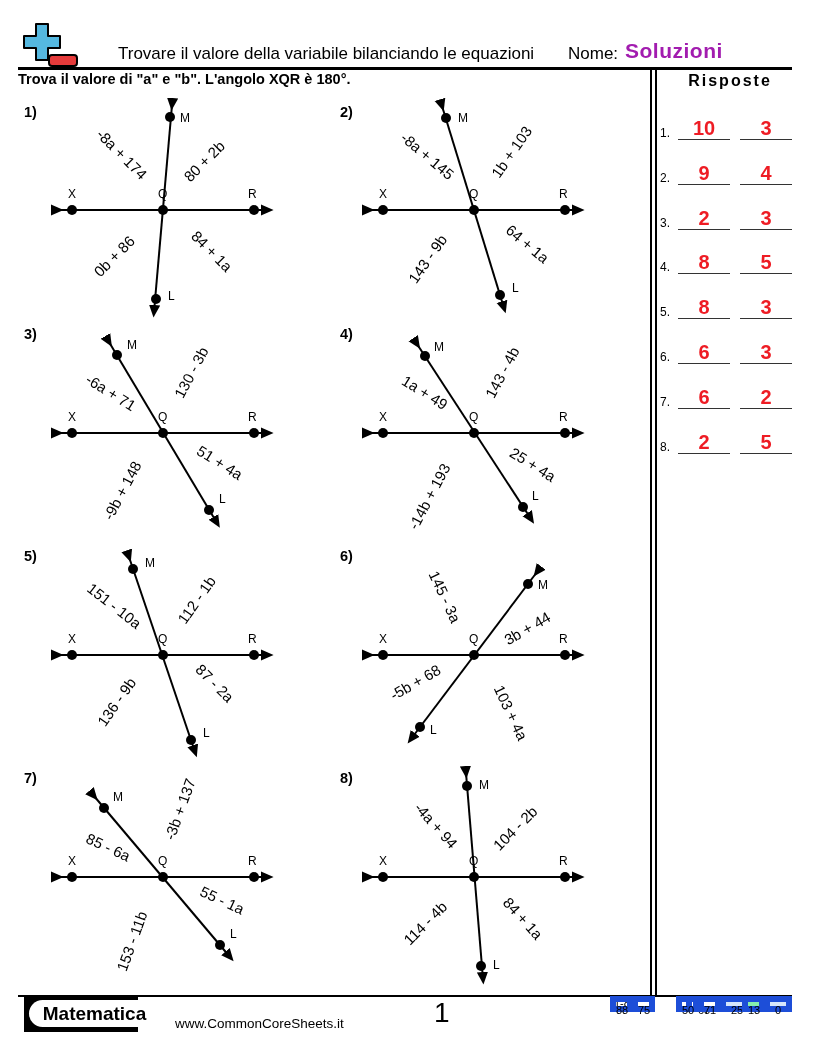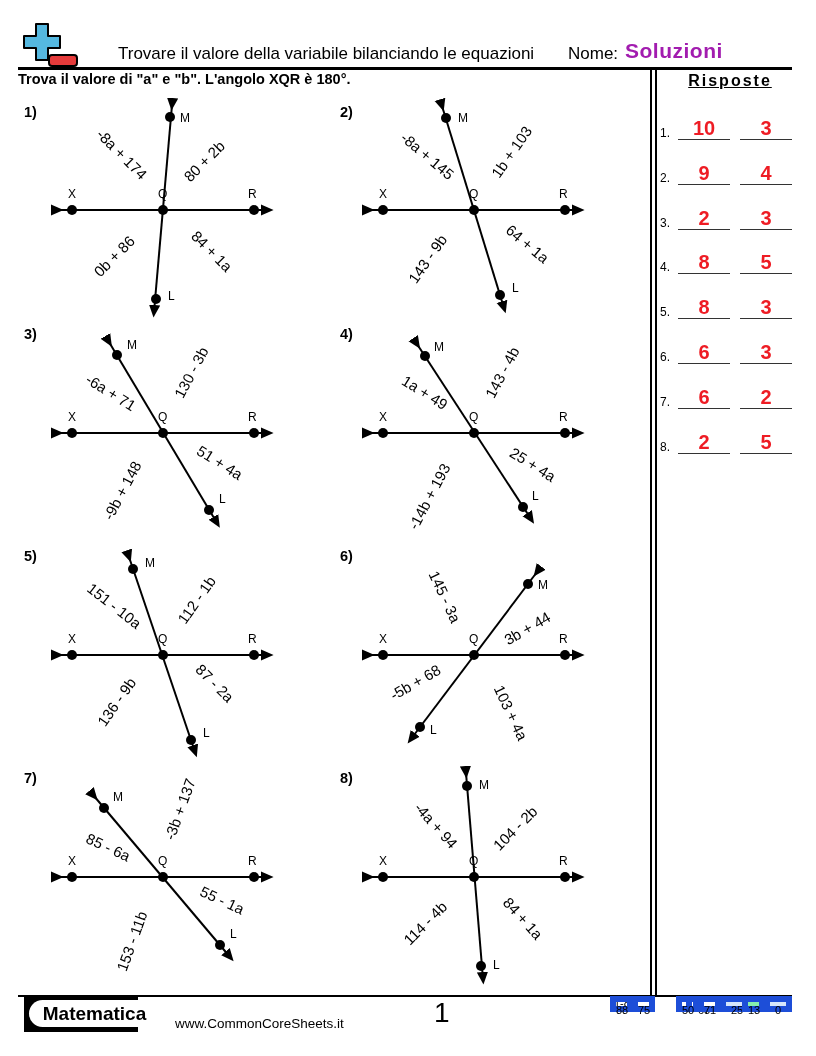--- a/index.html
+++ b/index.html
@@ -6,21 +6,21 @@
   body { width:816px; height:1056px; position:relative; overflow:hidden; font-family:"Liberation Sans", sans-serif; color:#000; }
   .abs { position:absolute; }
   .logo { left:22px; top:22px; width:58px; height:46px; }
   .title { left:118px; top:44px; font-size:17px; white-space:nowrap; }
   .name-label { left:568px; top:44px; font-size:17px; }
   .name-value { left:625px; top:39px; font-size:21px; font-weight:bold; color:#a21caf; letter-spacing:0.5px; }
   .header-rule { left:18px; top:67px; width:774px; height:3px; background:#000; }
   .instructions { left:18px; top:71px; font-size:14.5px; font-weight:bold; }
   .vdiv1 { left:650px; top:67px; width:2px; height:929px; background:#000; }
   .vdiv2 { left:655px; top:67px; width:2px; height:929px; background:#000; }
-  .answers-title { left:680px; top:72px; width:100px; text-align:center; font-size:16px; font-weight:bold; letter-spacing:2px; text-decoration:underline; }
+  .answers-title { left:680px; top:72px; width:100px; text-align:center; font-size:16px; font-weight:bold; letter-spacing:2px; }
   .ans-row { position:absolute; left:660px; width:140px; height:30px; }
   .ans-num { position:absolute; left:0; bottom:0; font-size:12px; }
   .ans-blank { position:absolute; bottom:0; width:52px; border-bottom:1.5px solid #333; text-align:center; color:#ee1c24; font-weight:bold; font-size:20px; line-height:22px; }
   .ans-a { left:18px; }
   .ans-b { left:80px; }
   .problem-num { font-size:14.5px; font-weight:bold; }
   svg.diagram { position:absolute; overflow:visible; }
   .footer-rule { left:18px; top:995px; width:774px; height:1.5px; background:#000; }
   .footer-brand { left:24px; top:996px; width:114px; height:36px; background:#000; }
   .brand-pill { position:absolute; left:5px; top:4px; width:131px; height:27px; border-radius:14px; background:#fff; font-weight:bold; font-size:19px; text-align:center; line-height:27px; }

